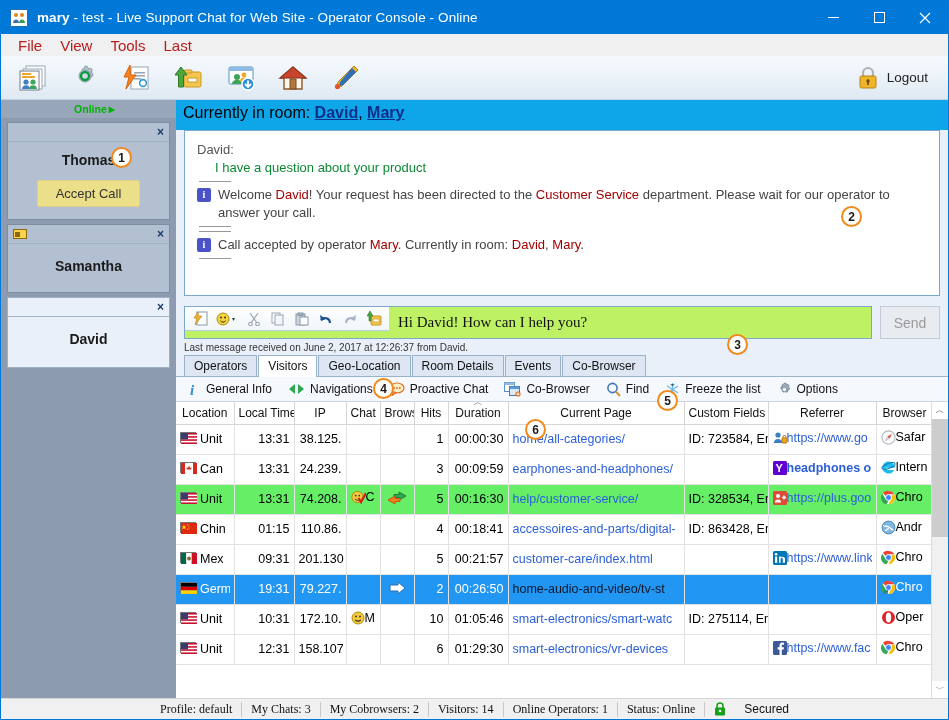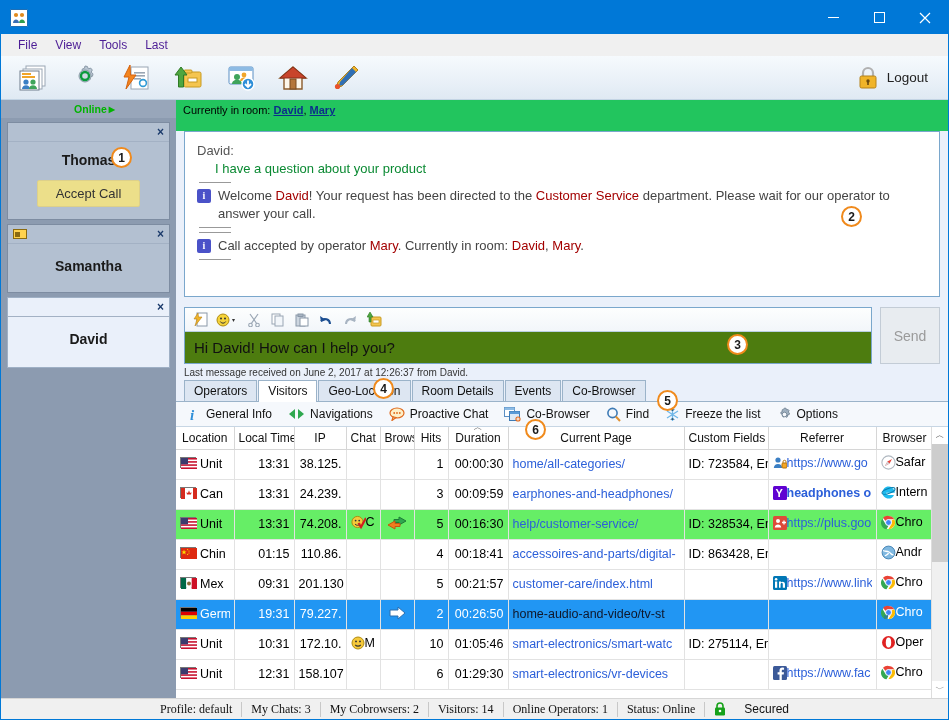--- a/index.html
+++ b/index.html
@@ -26,21 +26,21 @@
   }
   .title-text { font-size:13.5px; letter-spacing:.1px; }
   .title-text .app-user { font-weight:bold; }
   .win-btns { margin-left:auto; display:flex; height:33px; }
   .win-btn { width:46px; height:33px; display:flex; align-items:center; justify-content:center; color:#fff; font-size:13px; }
   .glyph-min { width:11px; height:1px; background:#fff; display:block; }
   .glyph-max { width:11px; height:11px; border:1px solid #fff; display:block; }
 
   
   .menubar { height:22px; background:#f0f0f0; display:flex; align-items:center; padding-left:8px; flex:0 0 22px; }
-  .menu-item { padding:2px 9px; font-size:12px; color:#4c1d95; }
+  .menu-item { padding:2px 9px; font-size:15px; color:#b91c1c; }
 
   
   .toolbar {
     height:44px; flex:0 0 44px;
     background:linear-gradient(to bottom,#f6fafd 0%, #eaf1f8 55%, #dfe9f3 100%);
     border-bottom:1px solid #c3d4e4;
     display:flex; align-items:center; padding:0 6px; position:relative;
   }
   .tb-btn { width:52px; height:40px; display:flex; align-items:center; justify-content:center; }
   .tb-right { margin-left:auto; display:flex; align-items:center; gap:8px; padding-right:14px; }
@@ -62,39 +62,39 @@
   .mail-icon:after { content:''; position:absolute; left:1px; top:2px; width:5px; height:5px; background:#8a6a10; }
   .card-body { padding:10px 0 12px 0; text-align:center; }
   .card-name { font-size:14px; font-weight:bold; color:#1a1a1a; }
   .accept-btn {
      display:inline-block; margin-top:12px; padding:5px 18px; font-size:13px; color:#333;
      background:#ecdf8a; border:1px solid #ddd08a; border-radius:2px; }
   .leftpane-filler { flex:1 1 auto; background:#8c9bb0; }
 
   
   .rightpane { flex:1 1 auto; display:flex; flex-direction:column; background:#eaf0fa; min-width:0; }
-  .room-line { padding:4px 6px 15px 7px; font-size:11px; color:#000; background:#22c55e; }
+  .room-line { padding:4px 6px 8px 7px; font-size:16px; color:#000; background:#0ea5e9; }
   .room-line a { color:#0b2f8a; font-weight:bold; text-decoration:underline; }
 
   .transcript {
     margin:0 8px; background:#fff; border:1px solid #7aa7cc; flex:0 0 166px;
     padding:10px 12px; overflow:hidden; font-size:13px; line-height:1.38; color:#333;
   }
   .t-name { color:#555; }
   .t-msg  { color:#0b8a33; padding-left:18px; }
   .t-rule { width:32px; height:0; border-top:1px solid #999; margin:4px 0 4px 2px; }
   .t-info { display:flex; gap:7px; align-items:flex-start; }
   .info-badge { flex:0 0 14px; width:14px; height:14px; background:#4a52c8; color:#fff;
      font-size:10px; font-weight:bold; display:flex; align-items:center; justify-content:center;
      border-radius:2px; margin-top:2px; font-family:"Liberation Serif", serif; }
   .t-info span.body { color:#444; }
   .hl { color:#a30000; }
 
   .compose-wrap { display:flex; margin:10px 8px 0 8px; align-items:stretch; }
-  .compose-box { flex:1 1 auto; border:1px solid #7aa7cc; background:#4d7c0f; display:flex; flex-direction:column; min-width:0; }
+  .compose-box { flex:1 1 auto; border:1px solid #7aa7cc; background:#bef264; display:flex; flex-direction:row; min-width:0;font-family:Liberation Serif, serif; }
   .compose-tb { height:24px; border-bottom:1px solid #b9cfe2; display:flex; align-items:center; gap:2px; padding:0 4px;
       background:linear-gradient(to bottom,#fdfefe,#f2f6fa); }
   .ctb { width:22px; height:20px; display:flex; align-items:center; justify-content:center; }
   .compose-text { flex:1 1 auto; padding:7px 9px; font-size:15px; color:#111; position:relative; }
   .send-btn { flex:0 0 60px; margin-left:8px; background:#e8ecf0; border:1px solid #c3ccd6; color:#9a9a9a;
      display:flex; align-items:center; justify-content:center; font-size:14px; }
   .last-msg { padding:3px 0 2px 8px; font-size:10px; color:#333; }
 
   
   .tabstrip { display:flex; align-items:flex-end; padding-left:8px; height:22px; border-bottom:1px solid #9bb3c9; background:#eaf0fa; }
@@ -155,20 +155,21 @@
 
   <div class="titlebar">
     <div class="title-icon">
       <svg width="14" height="12" viewBox="0 0 14 12" aria-hidden="true">
         <circle cx="4" cy="3" r="2.1" fill="#e08a1e"></circle>
           <path d="M1 11c0-2.2 1.4-3.6 3-3.6S7 8.8 7 11z" fill="#3a6fb5"></path>
         <circle cx="10" cy="3" r="2.1" fill="#e08a1e"></circle>
           <path d="M7 11c0-2.2 1.4-3.6 3-3.6S13 8.8 13 11z" fill="#2f9e4f"></path>
       </svg>
     </div>
+    <div class="title-text"><span class="app-user">mary</span><span> - test - Live Support Chat for Web Site - Operator Console - Online</span></div>
     <div class="win-btns">
       <div class="win-btn">
           <i class="glyph-min"></i>
         </div>
       <div class="win-btn">
           <i class="glyph-max"></i>
         </div>
       <div class="win-btn close">
         <svg width="12" height="12" viewBox="0 0 12 12">
             <path d="M1 1 L11 11 M11 1 L1 11" stroke="#fff" stroke-width="1.2" fill="none"></path>

